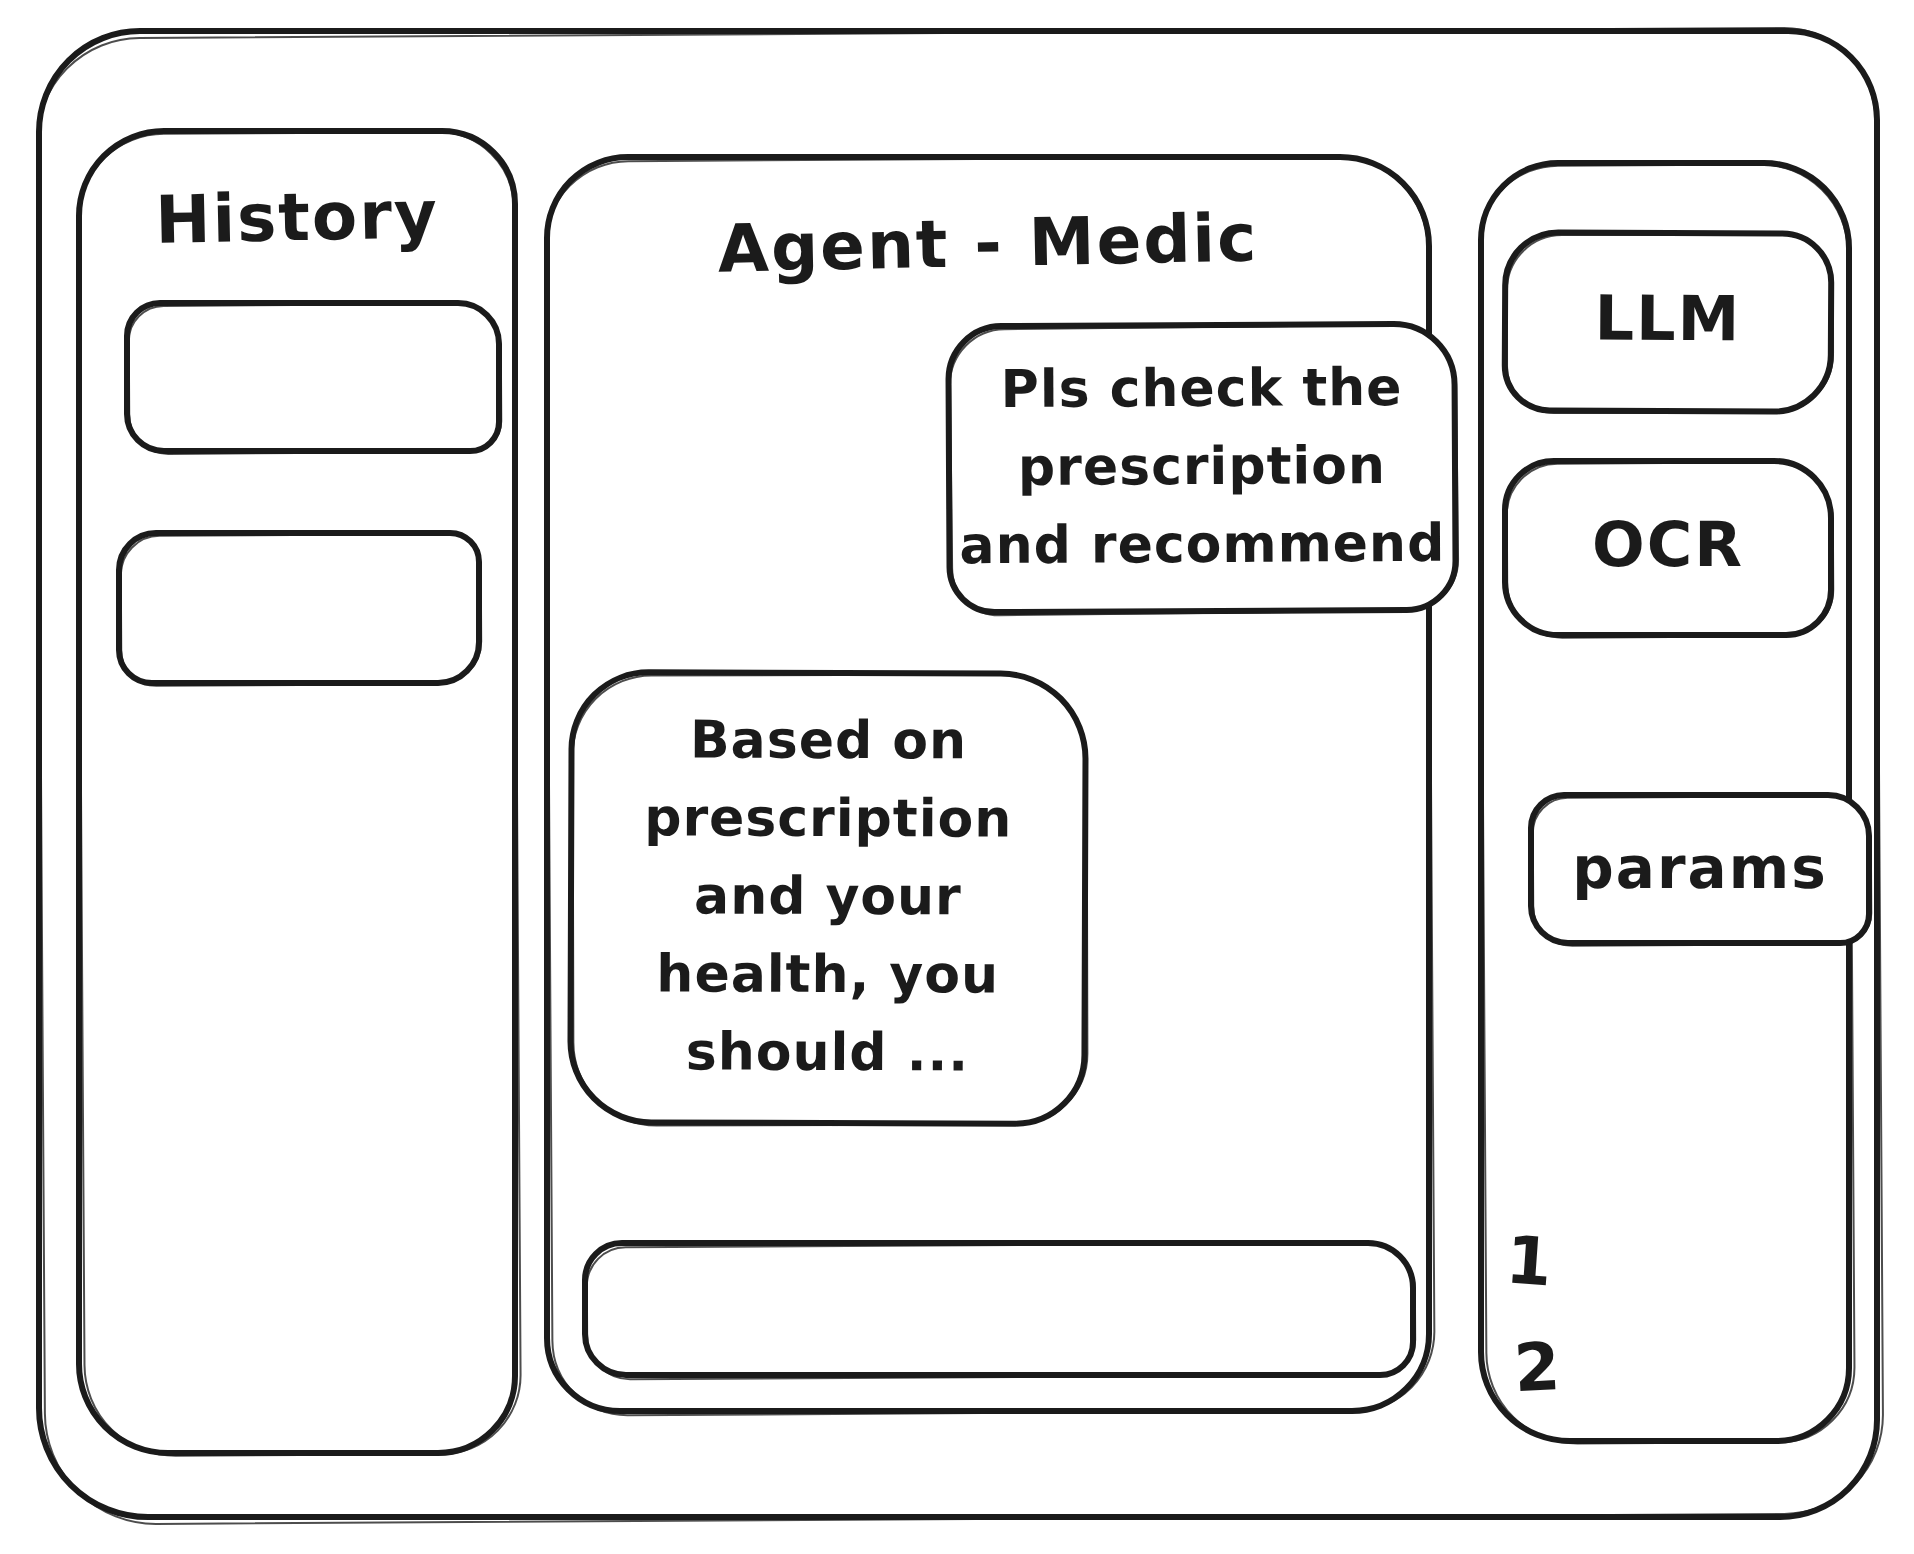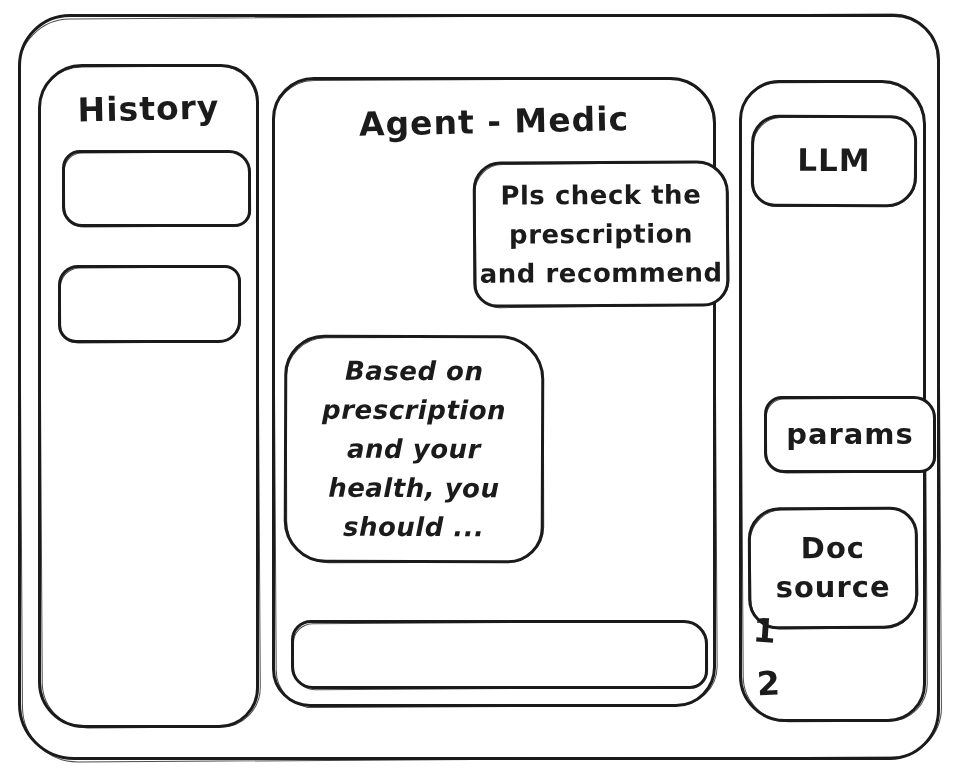--- a/index.html
+++ b/index.html
@@ -35,21 +35,21 @@
 
   .history-item-1{left:21px;top:83px;width:189px;height:77px;border-radius:18px 22px 16px 20px;}
   .history-item-2{left:17px;top:198px;width:183px;height:78px;border-radius:20px 16px 22px 18px;}
 
   .bubble{
     display:flex;align-items:center;justify-content:center;
     text-align:center;font-size:26px;font-weight:bold;
     line-height:1.5;white-space:pre-line;letter-spacing:.5px;
   }
   .bubble-user{left:198px;top:81px;width:256px;height:146px;border-radius:28px 32px 26px 24px;transform:rotate(-.3deg);}
-  .bubble-assistant{left:9px;top:255px;width:260px;height:228px;border-radius:40px 44px 36px 42px;transform:rotate(.2deg);font-style:italic;}
+  .bubble-assistant{left:9px;top:255px;width:260px;height:228px;border-radius:40px 44px 36px 42px;transform:rotate(.2deg);}
 
   .input-bar{left:16px;top:540px;width:417px;height:69px;border-radius:20px 24px 18px 22px;}
   .input-bar input{
     position:absolute;inset:0;width:100%;height:100%;
     border:none;outline:none;background:transparent;
     font:inherit;font-size:24px;padding:0 20px;box-sizing:border-box;color:#1b1b1b;
   }
 
   .tool-btn{
     display:flex;align-items:center;justify-content:center;
@@ -92,20 +92,19 @@
 health, you
 should ...</div>
 
     <div class="sk input-bar">
       <input type="text" placeholder="" style="">
     </div>
   </div>
 
   <div class="sk panel-tools">
     <div class="sk tool-btn btn-llm">LLM</div>
+    <div class="sk tool-btn btn-ocr">OCR</div>
     <div class="sk tool-btn btn-params">params</div>
-    <div class="sk tool-btn btn-doc">Doc
-source</div>
     <div class="doc-num doc-num-1">1</div>
     <div class="doc-num doc-num-2">2</div>
   </div>
 
 </div>
 
 </body></html>

